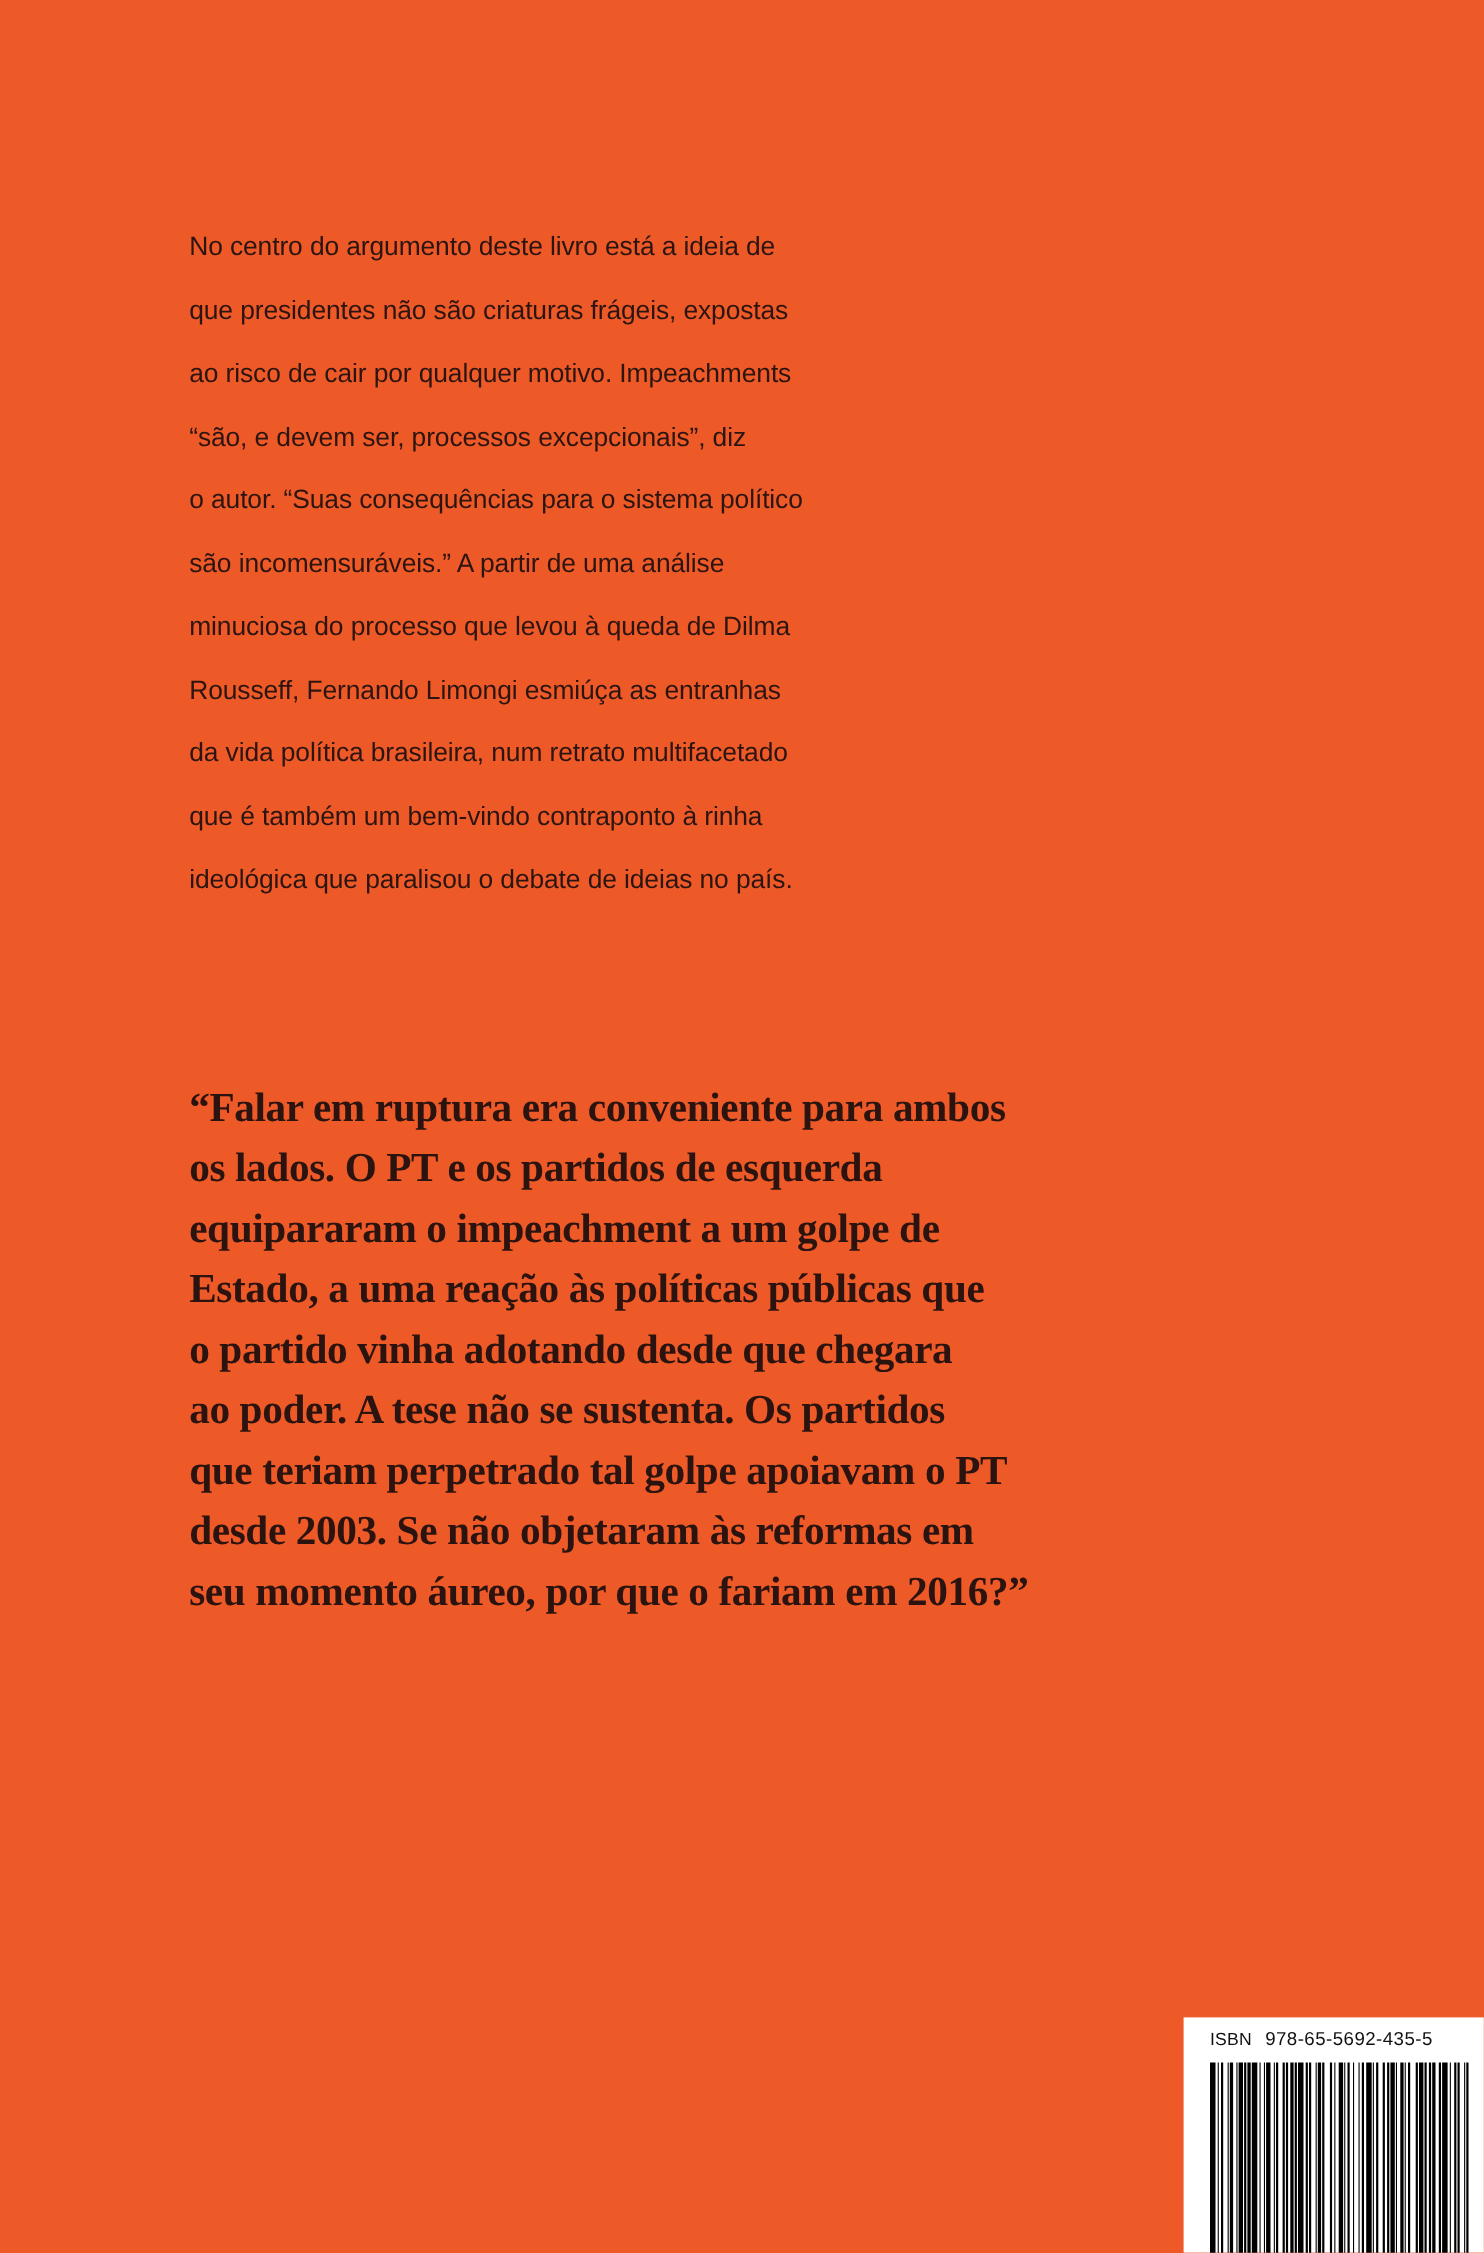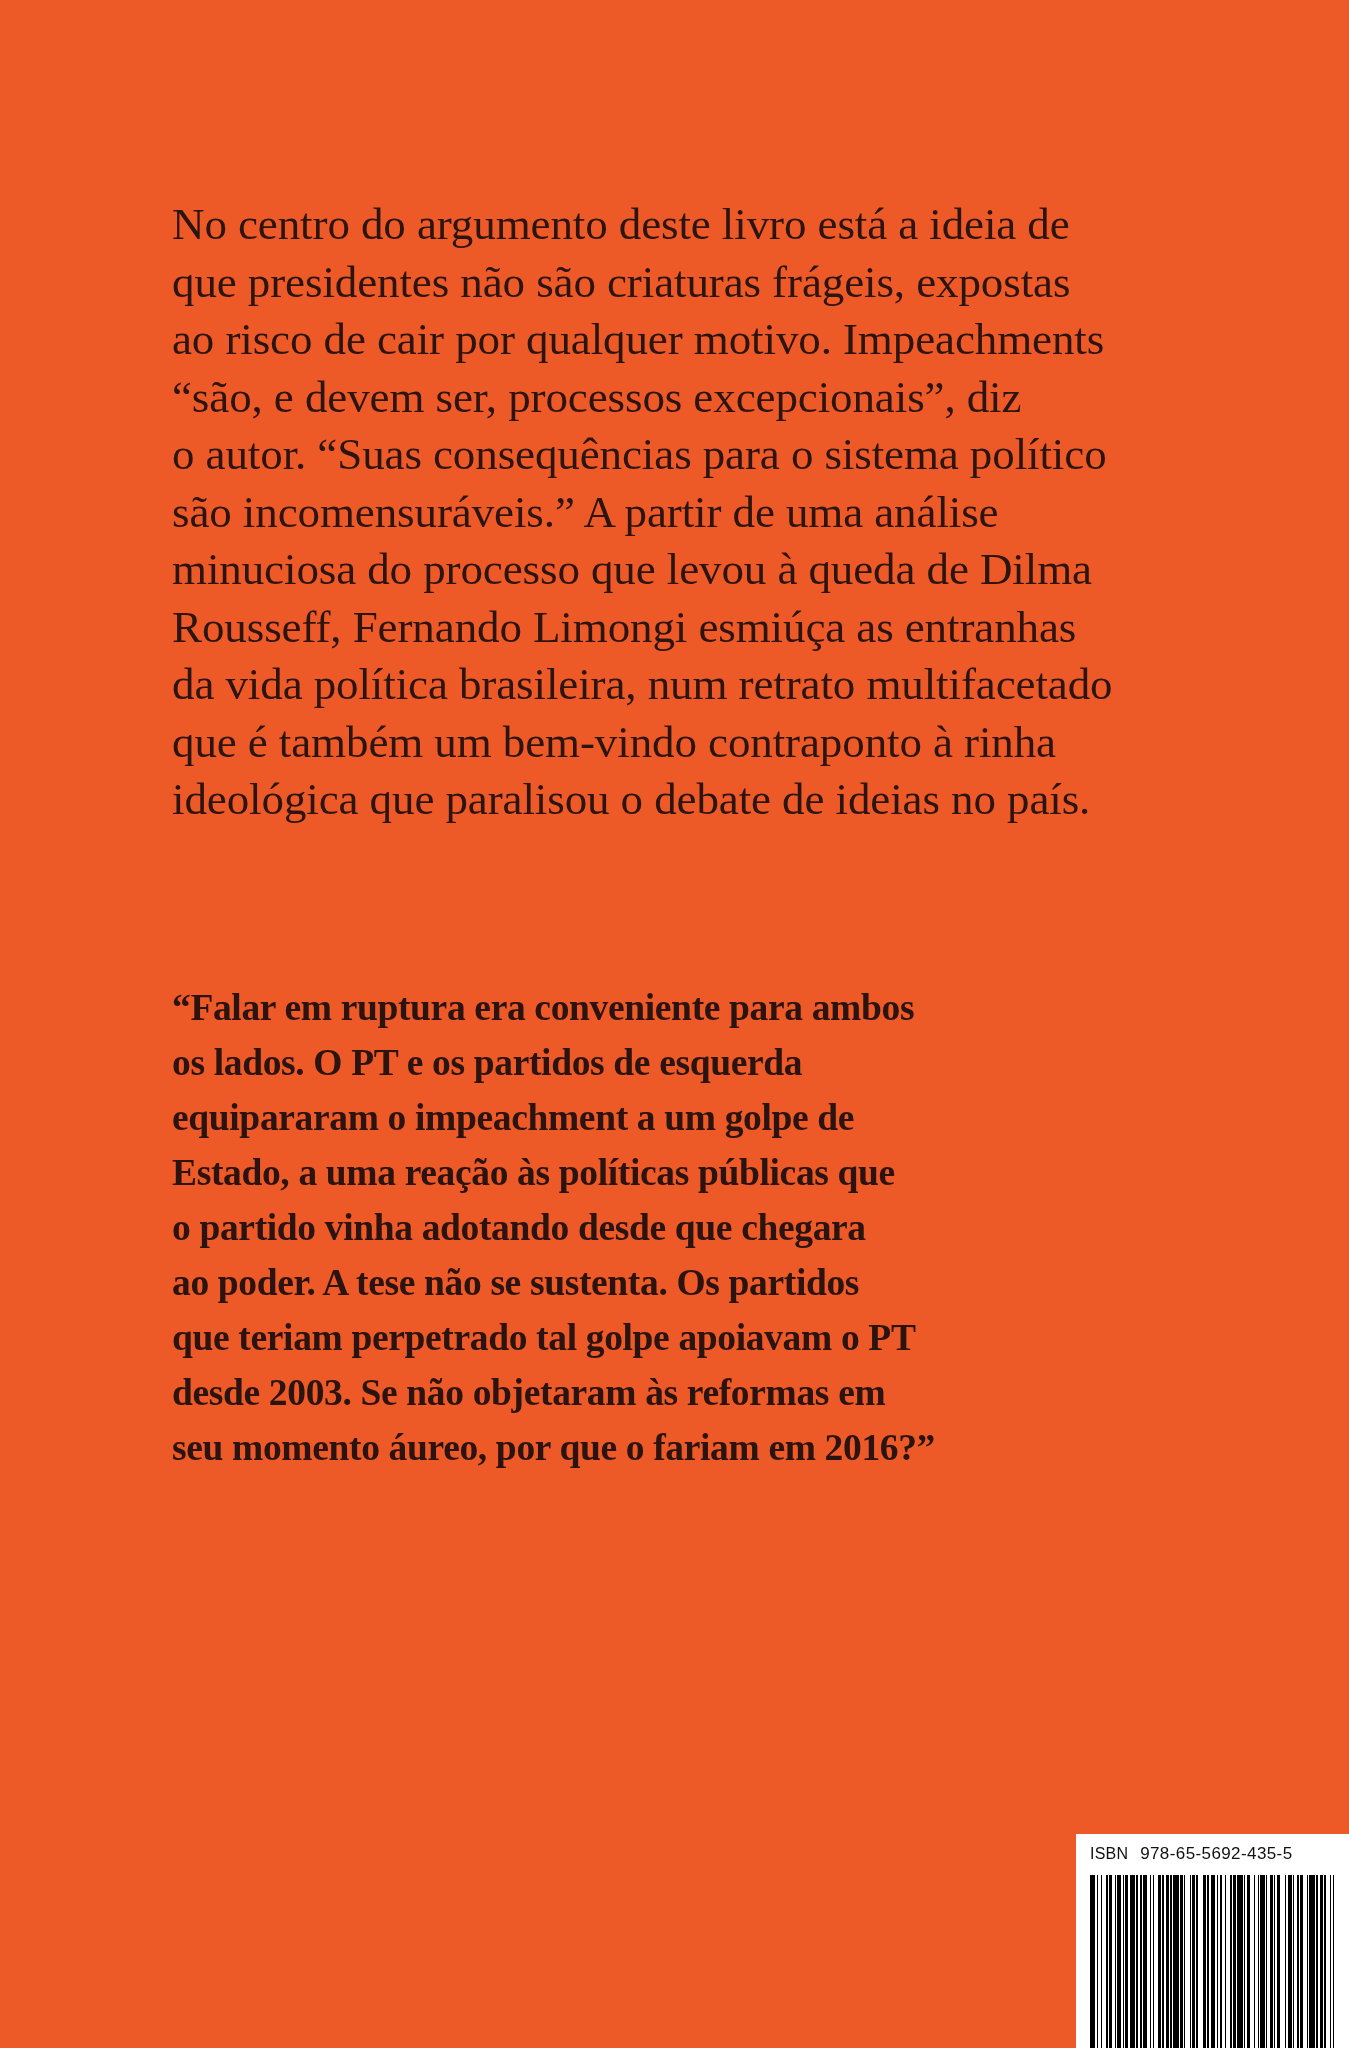--- a/index.html
+++ b/index.html
@@ -23,22 +23,22 @@
     background: #ED5A28;
   }
 
   
   .blurb {
     position: absolute;
     left: 172px;
     top: 196px;
     width: 1000px;
     color: #2C1410;
-    font-family: Liberation Serif, serif;
-    font-size: 45px;
+    font-family: Liberation Sans, sans-serif;
+    font-size: 24px;
     line-height: 57.5px;
     letter-spacing: -0.1px;
     white-space: pre-line;
     text-align: left;
   }
 
   
   .pullquote {
     position: absolute;
     left: 172px;
@@ -72,21 +72,21 @@
 
   
   .barcode-block {
     position: absolute;
     right: 0;
     bottom: 0;
     width: 273px;
     height: 214px;
     background: #FFFFFF;
     box-sizing: border-box;
-    padding: 10px 12px 0 14px;
+    padding: 10px 12px 0 24px;
   }
   .isbn-line {
     display: flex;
     align-items: baseline;
     gap: 12px;
     font-family: "Liberation Sans", "DejaVu Sans", sans-serif;
     color: #111111;
     font-size: 17px;
     letter-spacing: 0.2px;
     white-space: nowrap;

